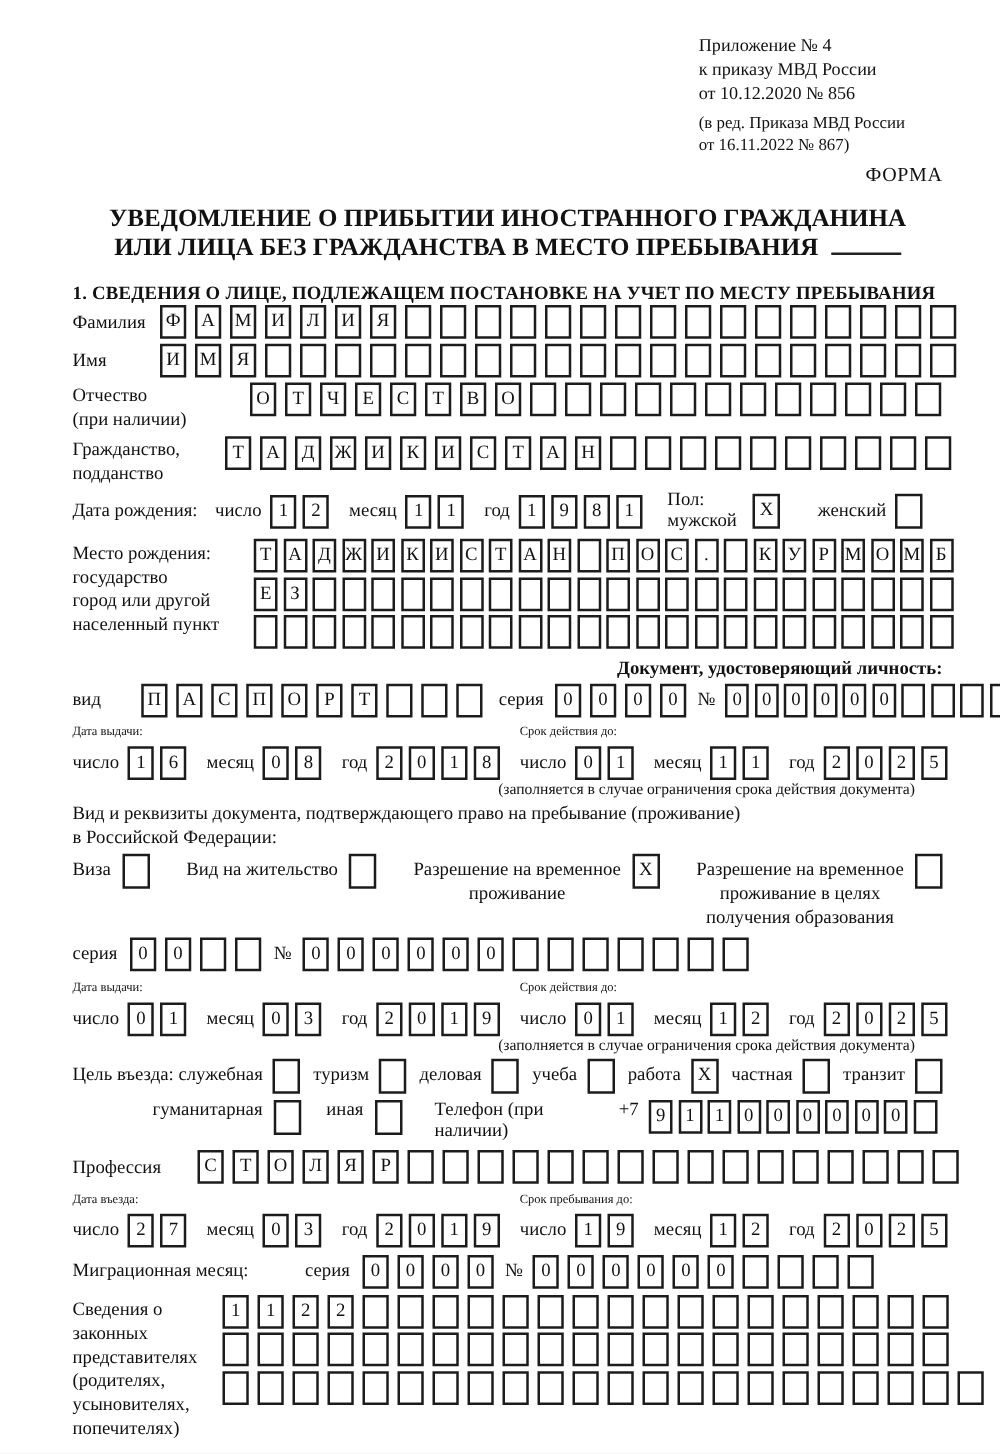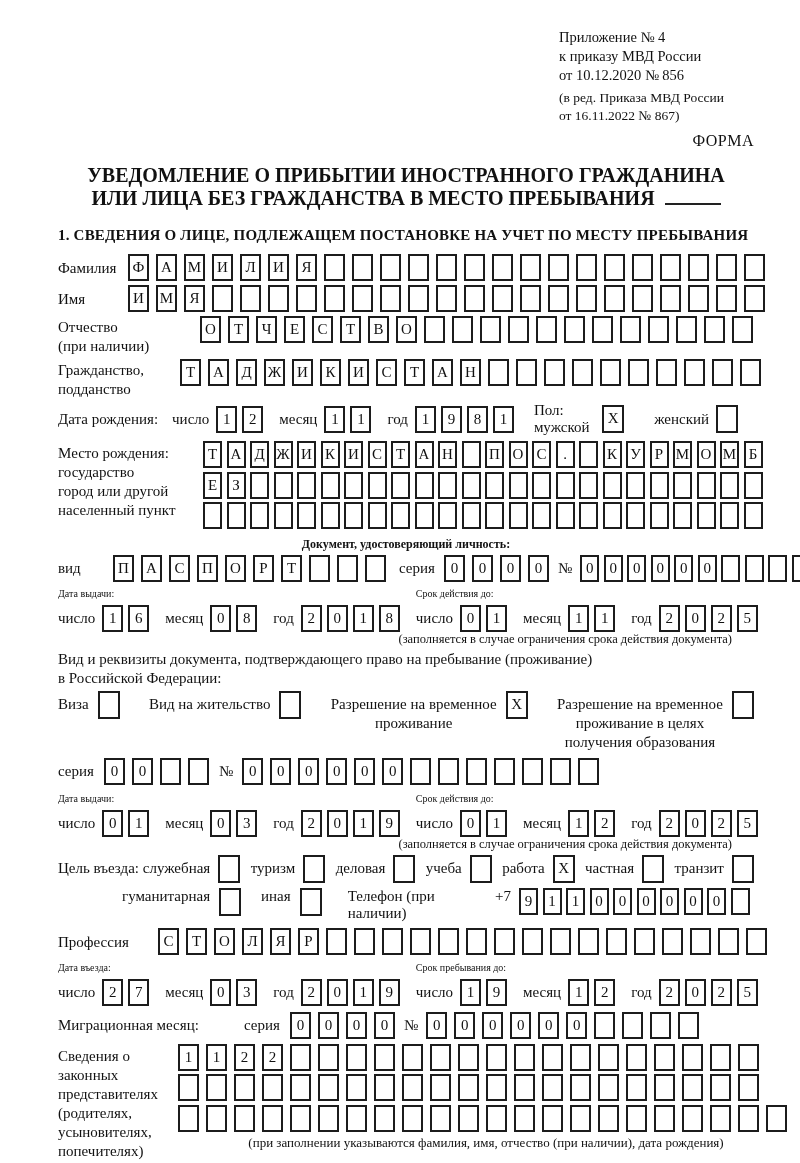--- a/index.html
+++ b/index.html
@@ -46,23 +46,23 @@
   
   .purpose{display:flex;justify-content:space-between;align-items:center;margin-bottom:5px}
   .purpose .item{display:flex;align-items:center}
   .purpose .txt{font-size:15px;margin-right:8px}
   .purpose2{display:flex;align-items:flex-start;margin:0 0 6px 64px}
   .purpose2 .txt{font-size:15px}
   
   .block{display:flex;align-items:flex-start;margin-bottom:4px}
   .block .lblcol{flex-shrink:0;font-size:15px;line-height:19px;padding-top:3px}
   .block .gridcol .boxes{margin-bottom:3.5px}
-  .mt2{margin-top:2px}.mt10{margin-top:10px}
+  .mt2{margin-top:2px}.mt10{margin-top:0}
   .textline{font-size:15px;line-height:19.5px}
-  .dochead{text-align:center;font-weight:bold;font-size:12px;margin:2px 0 3px 0}
+  .dochead{text-align:right;font-weight:bold;font-size:15px;margin:2px 0 3px 0}
 </style>
 </head>
 <body>
 
 <div class="page">
 
   <div class="hdr">
     <div>Приложение № 4</div>
     <div>к приказу МВД России</div>
     <div>от 10.12.2020 № 856</div>
@@ -757,17 +757,16 @@
           <span class="cell"></span>
           <span class="cell"></span>
           <span class="cell"></span>
           <span class="cell"></span>
           <span class="cell"></span>
           <span class="cell"></span>
           <span class="cell"></span>
           <span class="cell"></span>
           <span class="cell"></span>
         </div>
-      <div class="caption centered" style="font-size:13px">(при заполнении указываются фамилия, имя, отчество (при наличии), дата рождения)</div>
     </div>
   </div>
 
 </div>
 
 </body></html>

